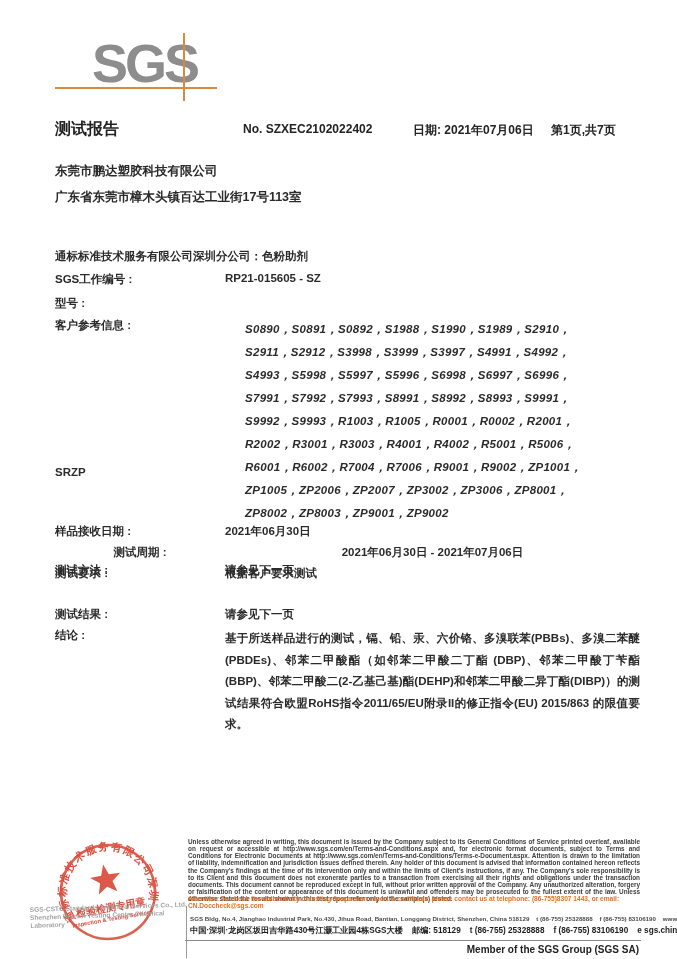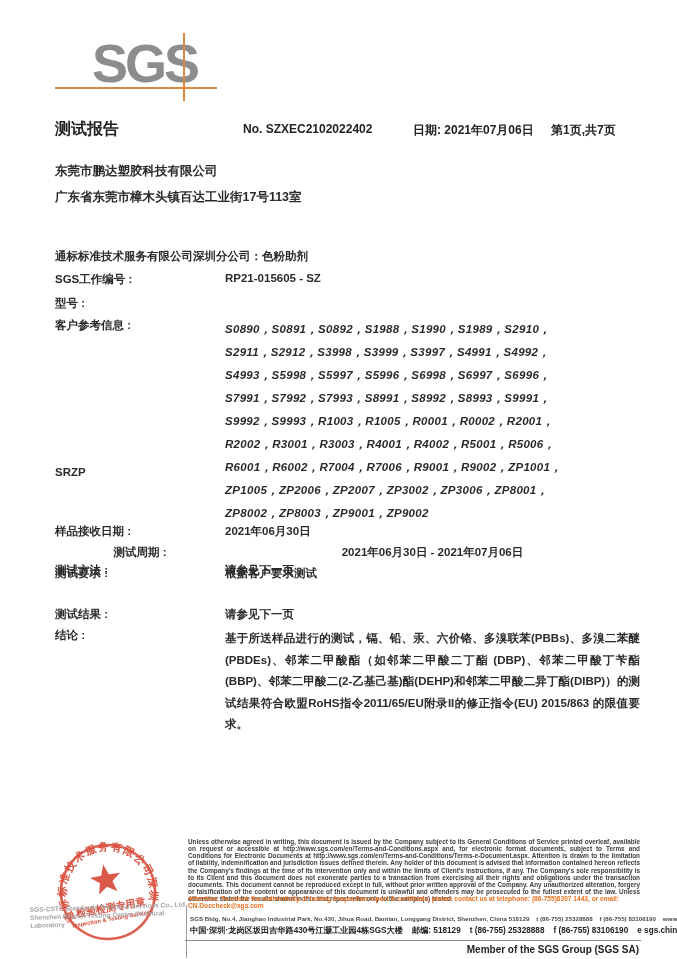--- a/index.html
+++ b/index.html
@@ -27,21 +27,21 @@
   .company-name{position:absolute;left:55px;top:163px;font-size:12.5px;font-weight:600;color:#2a2a2a;}
   .company-addr{position:absolute;left:55px;top:189px;font-size:12.5px;font-weight:600;color:#2a2a2a;}
 
   
   .intro-line{position:absolute;left:55px;top:249px;font-size:11.5px;font-weight:600;color:#2a2a2a;}
   .info-row{position:absolute;left:55px;width:585px;display:flex;font-size:11.5px;font-weight:600;color:#2a2a2a;}
   .info-label{width:170px;flex:0 0 170px;}
   .info-value{flex:1;}
   .row-job{top:272px;}
   .row-model{top:296px;flex-direction:column;}
-  .row-refs{top:318px;}
+  .row-refs{top:318px;gap:20px;}
   .refs-line{line-height:23px;white-space:nowrap;letter-spacing:0.3px;font-style:italic;}
   .row-received{top:524px;}
   .row-period{top:545px;text-align:center;}
   .row-requirement{top:566px;}
   .row-method{top:563px;}
   .row-result{top:607px;}
   .row-conclusion{top:628px;}
   .conclusion-text{line-height:21.5px;text-align:justify;}
 
   

